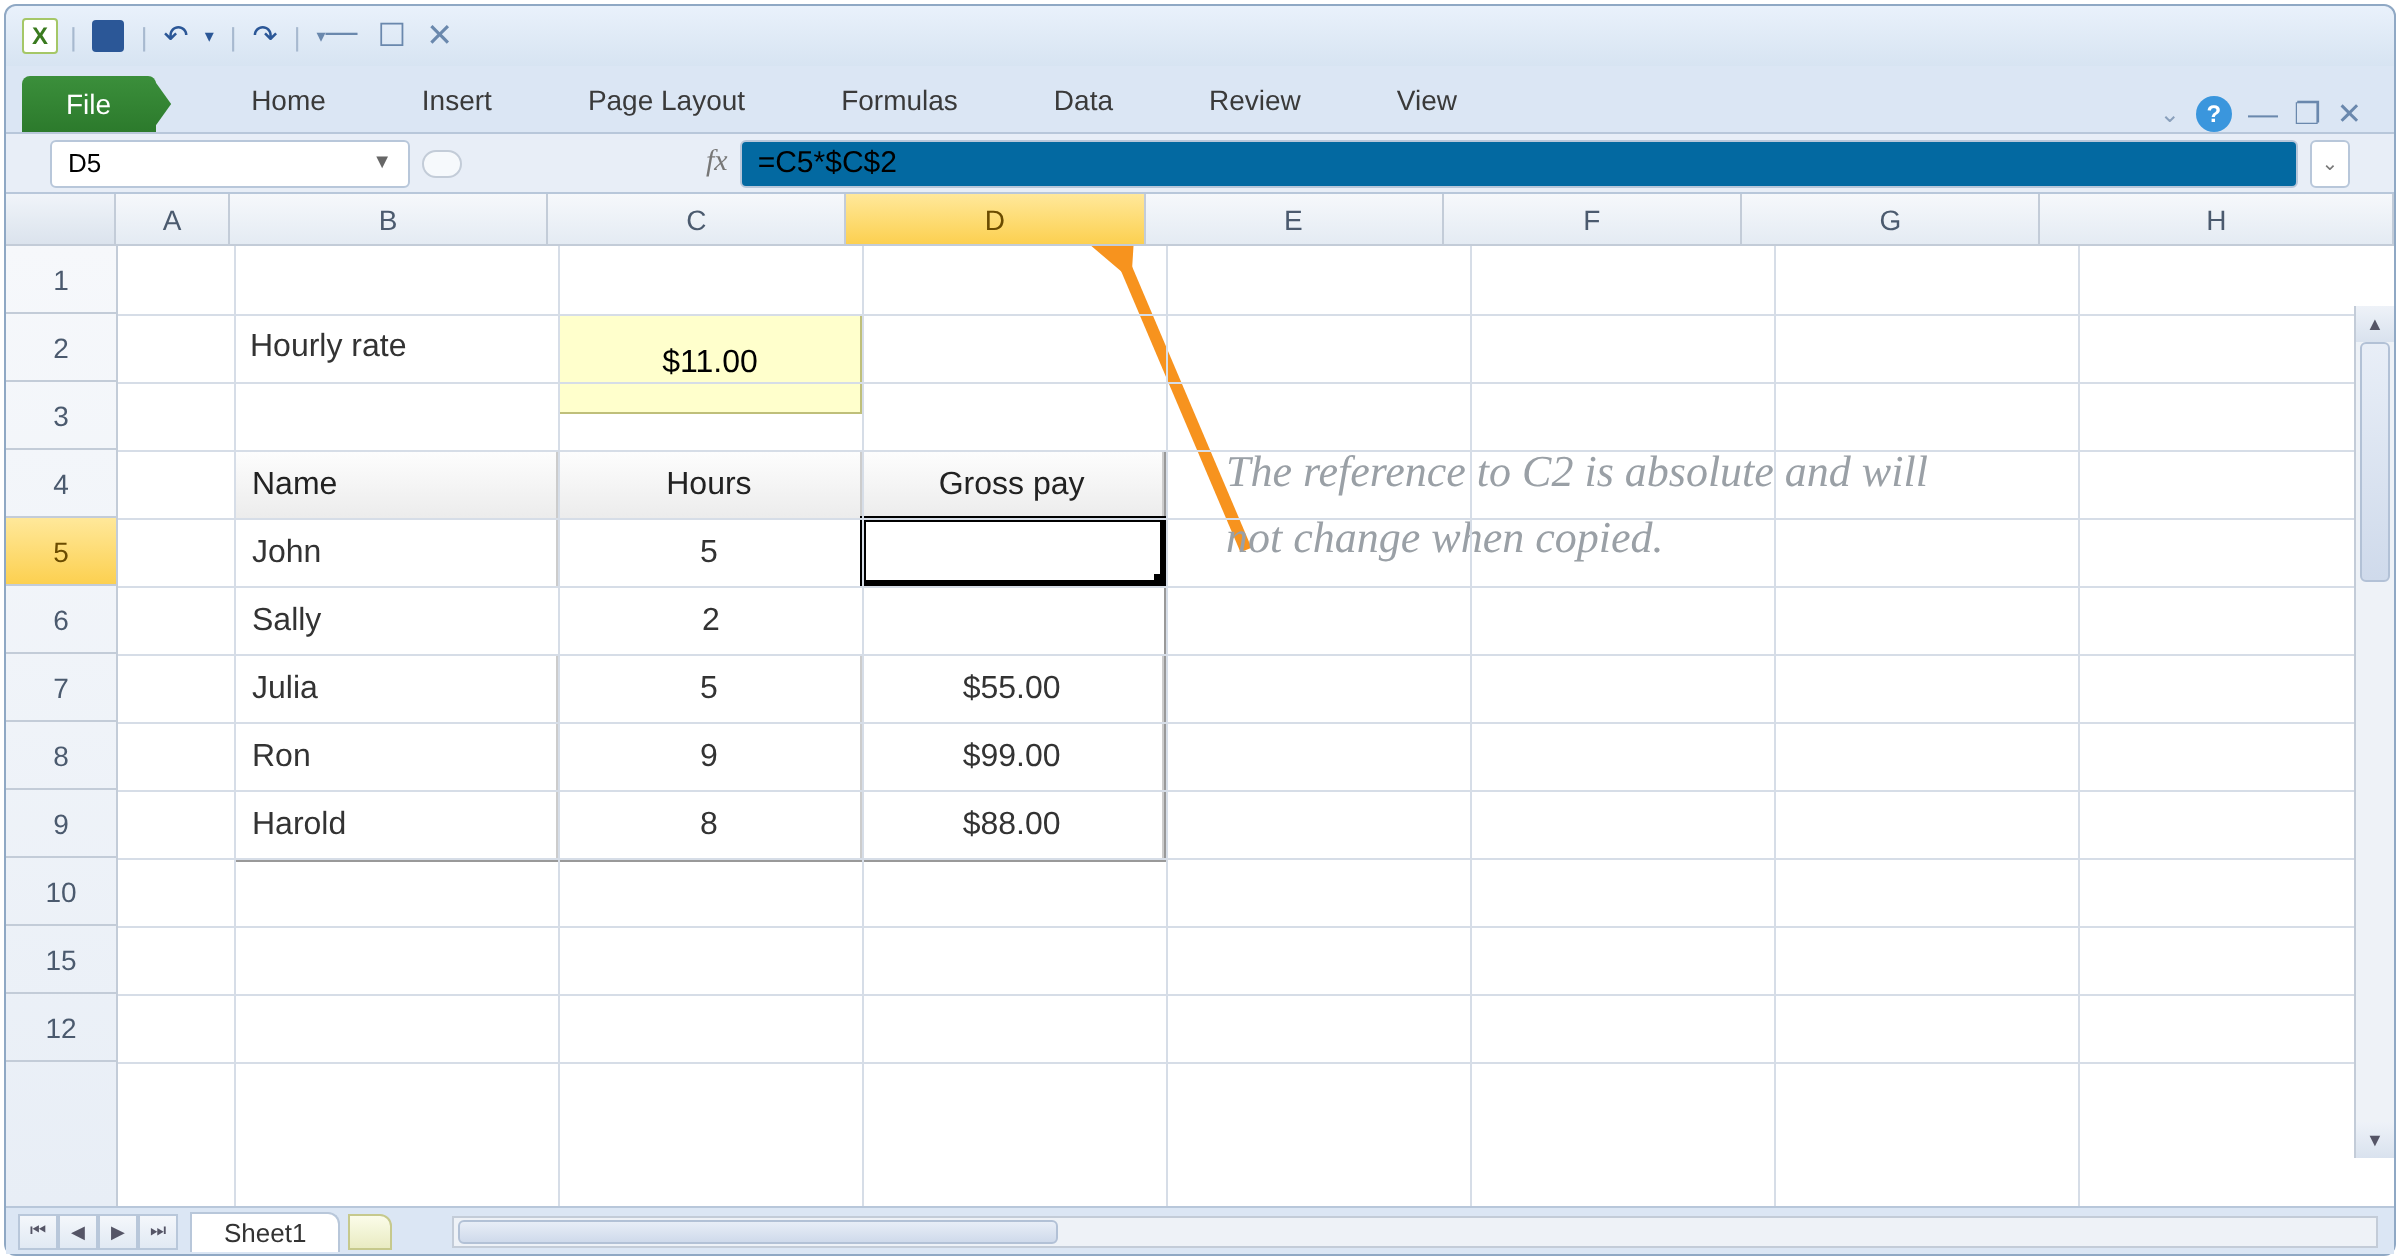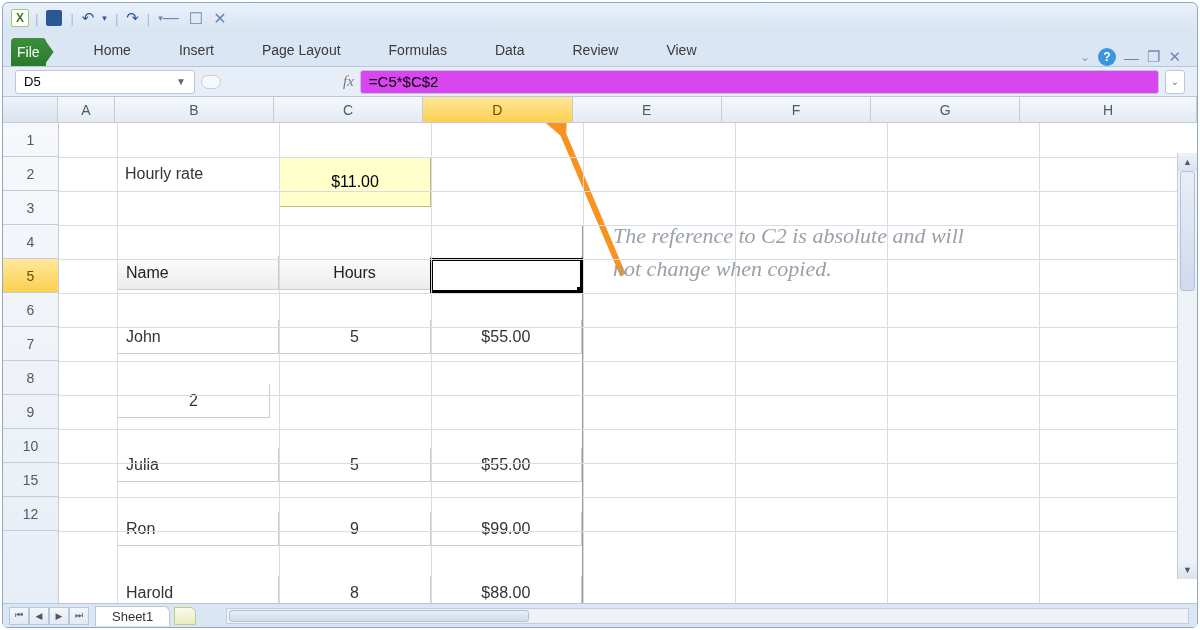--- a/index.html
+++ b/index.html
@@ -8,47 +8,47 @@
   .titlebar { height:30px; display:flex; align-items:center; background:linear-gradient(#e9f1fb,#d7e4f2); border-radius:6px 6px 0 0; font-size:13px; color:#444;}
   .titlebar .left { display:flex; align-items:center; gap:6px; padding-left:8px;}
   .titlebar .center { flex:1; text-align:center; color:#555;}
   .titlebar .winbtns { display:flex; gap:10px; padding-right:12px; color:#6a88ad; font-size:16px;}
   .win-icon { width:18px; height:18px; background:#fff; border:1px solid #a5c767; border-radius:2px; display:flex; align-items:center; justify-content:center; color:#3a7a1f; font-weight:bold; font-size:12px;}
   .qat { display:flex; align-items:center; gap:8px;}
   .qat .save-icon { width:16px;height:16px; background:#2b5797; border-radius:2px; }
   .qat .sep { color:#a7b9cf;}
   .qat .undo,.qat .redo { color:#2b5797; font-size:15px;}
   .ribbon-tabs { height:34px; background:#dbe6f4; display:flex; align-items:flex-end; padding-left:8px; gap:0; border-bottom:1px solid #b8c7da;}
-  .file-tab { background:linear-gradient(#3b8f3b,#2c7a2c); color:#fff; padding:6px 6px; border-radius:4px 4px 0 0; font-size:14px; margin-right:24px; position:relative;}
+  .file-tab { background:linear-gradient(#3b8f3b,#2c7a2c); color:#fff; padding:6px 22px; border-radius:4px 4px 0 0; font-size:14px; margin-right:24px; position:relative;}
   .file-tab::after{content:"";position:absolute;right:-8px;top:0;bottom:0;width:10px;background:linear-gradient(#3b8f3b,#2c7a2c);clip-path:polygon(0 0,100% 50%,0 100%);}
   .tab { padding:6px 24px; font-size:14px; color:#3a3a3a; height:30px;}
   .ribbon-right { margin-left:auto; display:flex; align-items:center; gap:8px; padding-right:16px; color:#6a88ad; font-size:15px;}
   .help-icon { width:18px;height:18px;border-radius:50%;background:#3a96dd;color:#fff;display:flex;align-items:center;justify-content:center;font-size:12px;font-weight:bold;}
-  .formula-row { height:30px; background:#e8eef7; display:flex; align-items:center; padding:2px 12px; gap:6px; border-bottom:1px solid #b8c7da;}
+  .formula-row { height:30px; background:#e8eef7; display:flex; align-items:center; padding:2px 22px; gap:6px; border-bottom:1px solid #b8c7da;}
   .namebox { width:180px; height:24px; background:#fff; border:1px solid #b8c7da; border-radius:3px; display:flex; align-items:center; padding:0 8px; justify-content:space-between;}
   .namebox .dd{color:#666;font-size:10px;}
   .fx-label { color:#777; font-style:italic; font-family:"Times New Roman",serif; font-size:15px;}
-  .fx-input { flex:1; height:24px; background:#d946ef; border:1px solid #b8c7da; border-radius:3px; padding:0 8px; display:flex; align-items:center; font-size:15px; color:#000;}
+  .fx-input { flex:1; height:24px; background:#0369a1; border:1px solid #b8c7da; border-radius:3px; padding:0 8px; display:flex; align-items:center; font-size:15px; color:#000;}
   .fx-expand{width:20px;height:24px;background:#fff;border:1px solid #b8c7da;border-radius:3px;display:flex;align-items:center;justify-content:center;color:#777;font-size:10px;}
   .grid-area { flex:1; display:flex; flex-direction:column; background:#fff; position:relative; overflow:hidden;}
   .col-headers { display:flex; height:26px; background:linear-gradient(#f6f8fb,#e4ebf3); border-bottom:1px solid #c3ccd8;}
   .corner{width:56px;border-right:1px solid #c3ccd8;background:linear-gradient(#f0f4f9,#dbe3ed);}
   .colh { border-right:1px solid #c3ccd8; display:flex; align-items:center; justify-content:center; color:#4b5a6e; font-size:14px;}
   .colh.sel { background:linear-gradient(#ffe89a,#fcd050); color:#6b4c00;}
   .sheet-body { flex:1; display:flex; overflow:hidden;}
   .row-headers { width:56px; background:linear-gradient(#f6f8fb,#e8eef6); border-right:1px solid #c3ccd8;}
   .rowh{height:34px;border-bottom:1px solid #c3ccd8;display:flex;align-items:center;justify-content:center;color:#4b5a6e;font-size:14px;}
   .rowh.sel{background:linear-gradient(#ffe89a,#fcd050);color:#6b4c00;}
   .cells{position:relative; flex:1;}
   .vline{position:absolute;top:0;bottom:0;width:0;border-right:1px solid #d6dde7;}
   .hline{position:absolute;left:0;right:0;height:0;border-bottom:1px solid #d6dde7;}
   .cell{position:absolute;display:flex;align-items:center;padding:0 8px;font-size:16px;color:#333;}
   .rate-box{position:absolute;background:#ffffcc;border:1px solid #bfbf7a;display:flex;align-items:center;justify-content:center;font-size:16px;color:#000;}
   .data-table{position:absolute;border:1px solid #999;}
-  .trow{display:flex;height:34px;margin-top:30px;}
+  .trow{display:flex;height:34px;}
   .tcell{border-right:1px solid #ccc;border-bottom:1px solid #ccc;display:flex;align-items:center;padding:0 8px;font-size:16px;color:#333;}
   .thead .tcell{background:linear-gradient(#fdfdfd,#ececec);color:#222;}
   .tcell.center{justify-content:center;}
   .active-cell{position:absolute;border:3px solid #000;background:#fff;}
   .active-cell::after{content:"";position:absolute;right:-4px;bottom:-4px;width:7px;height:7px;background:#000;}
   .annotation{position:absolute;font-family:"Comic Sans MS","Segoe Script",cursive;color:#9aa0a6;font-size:22px;line-height:1.5;font-style:italic;}
   .arrow{position:absolute;}
   .vscroll{position:absolute;right:0;top:56px;bottom:24px;width:20px;background:#eef2f7;border-left:1px solid #c3ccd8;}
   .vscroll .thumb{position:absolute;left:2px;right:2px;top:18px;height:120px;background:linear-gradient(#e8eef7,#cfdaeb);border:1px solid #b2c1d6;border-radius:3px;}
   .vscroll .btn{position:absolute;left:0;right:0;height:18px;background:linear-gradient(#eef2f8,#d9e2ee);display:flex;align-items:center;justify-content:center;font-size:9px;color:#556;}
@@ -160,20 +160,21 @@
               <div class="tcell" style="width: 162px;">Name</div>
               <div class="tcell center" style="width: 152px;">Hours</div>
               <div class="tcell center" style="width: 152px;">Gross pay</div>
             </div>
             <div class="trow">
               <div class="tcell" style="width: 162px;">John</div>
               <div class="tcell center" style="width: 152px;">5</div>
               <div class="tcell center" style="width: 152px;">$55.00</div>
             </div>
             <div class="trow">
+              <div class="tcell" style="width: 162px;">Sally</div>
               <div class="tcell center" style="width: 152px;">2</div>
             </div>
             <div class="trow">
               <div class="tcell" style="width: 162px;">Julia</div>
               <div class="tcell center" style="width: 152px;">5</div>
               <div class="tcell center" style="width: 152px;">$55.00</div>
             </div>
             <div class="trow">
               <div class="tcell" style="width: 162px;">Ron</div>
               <div class="tcell center" style="width: 152px;">9</div>

